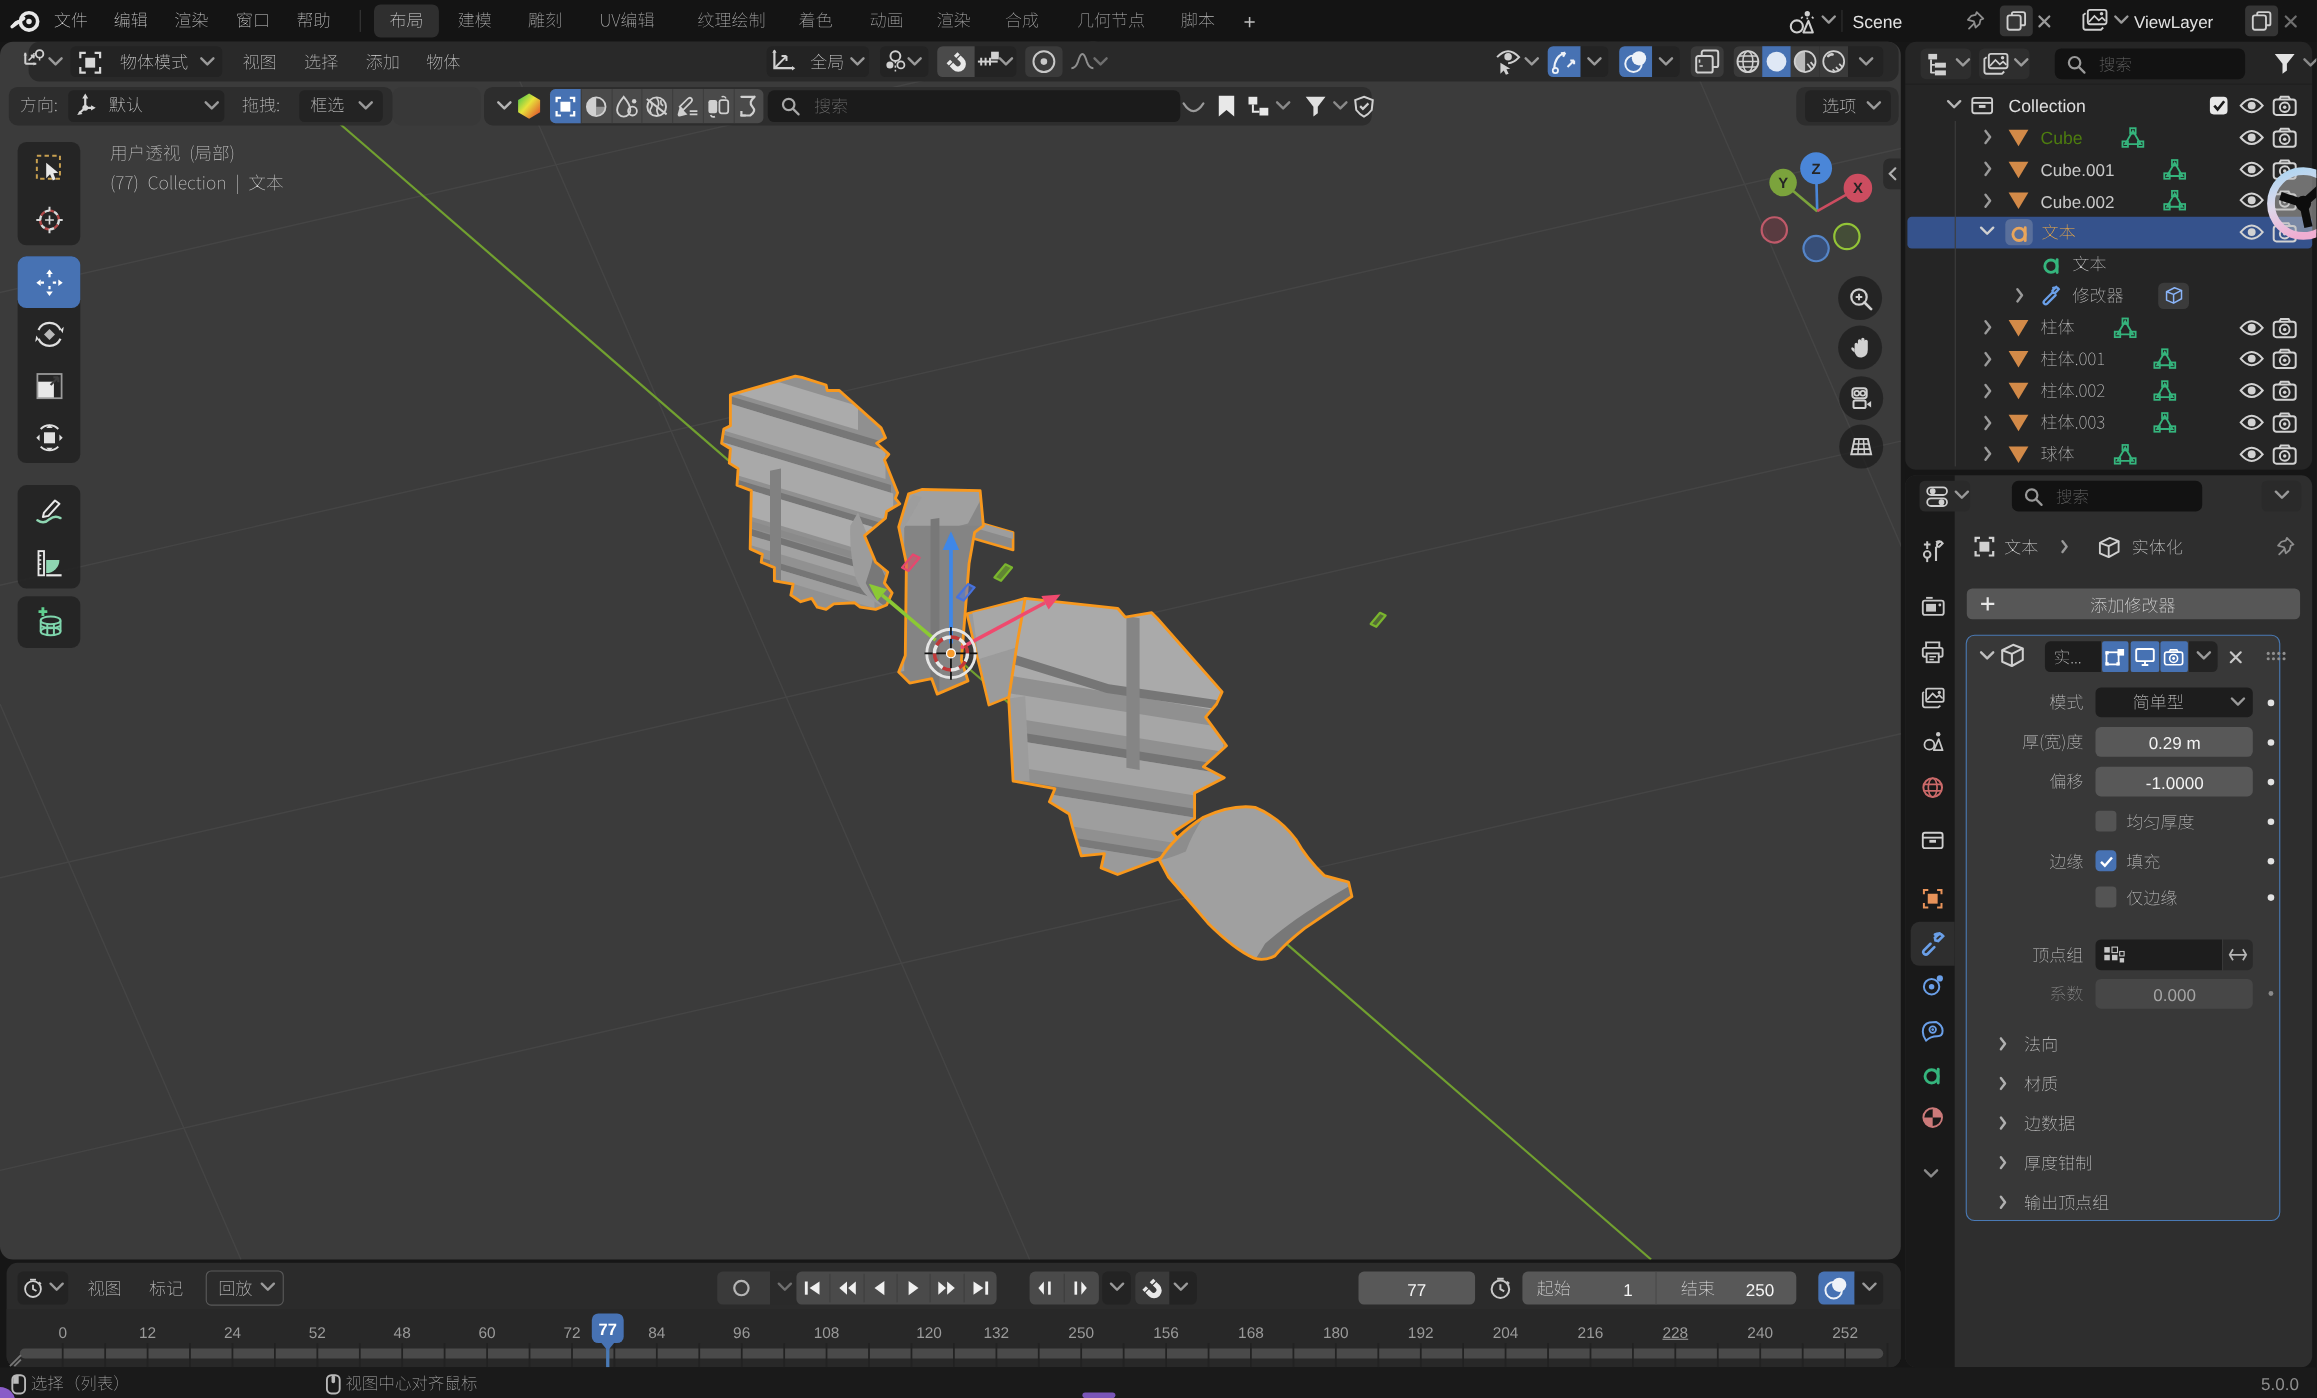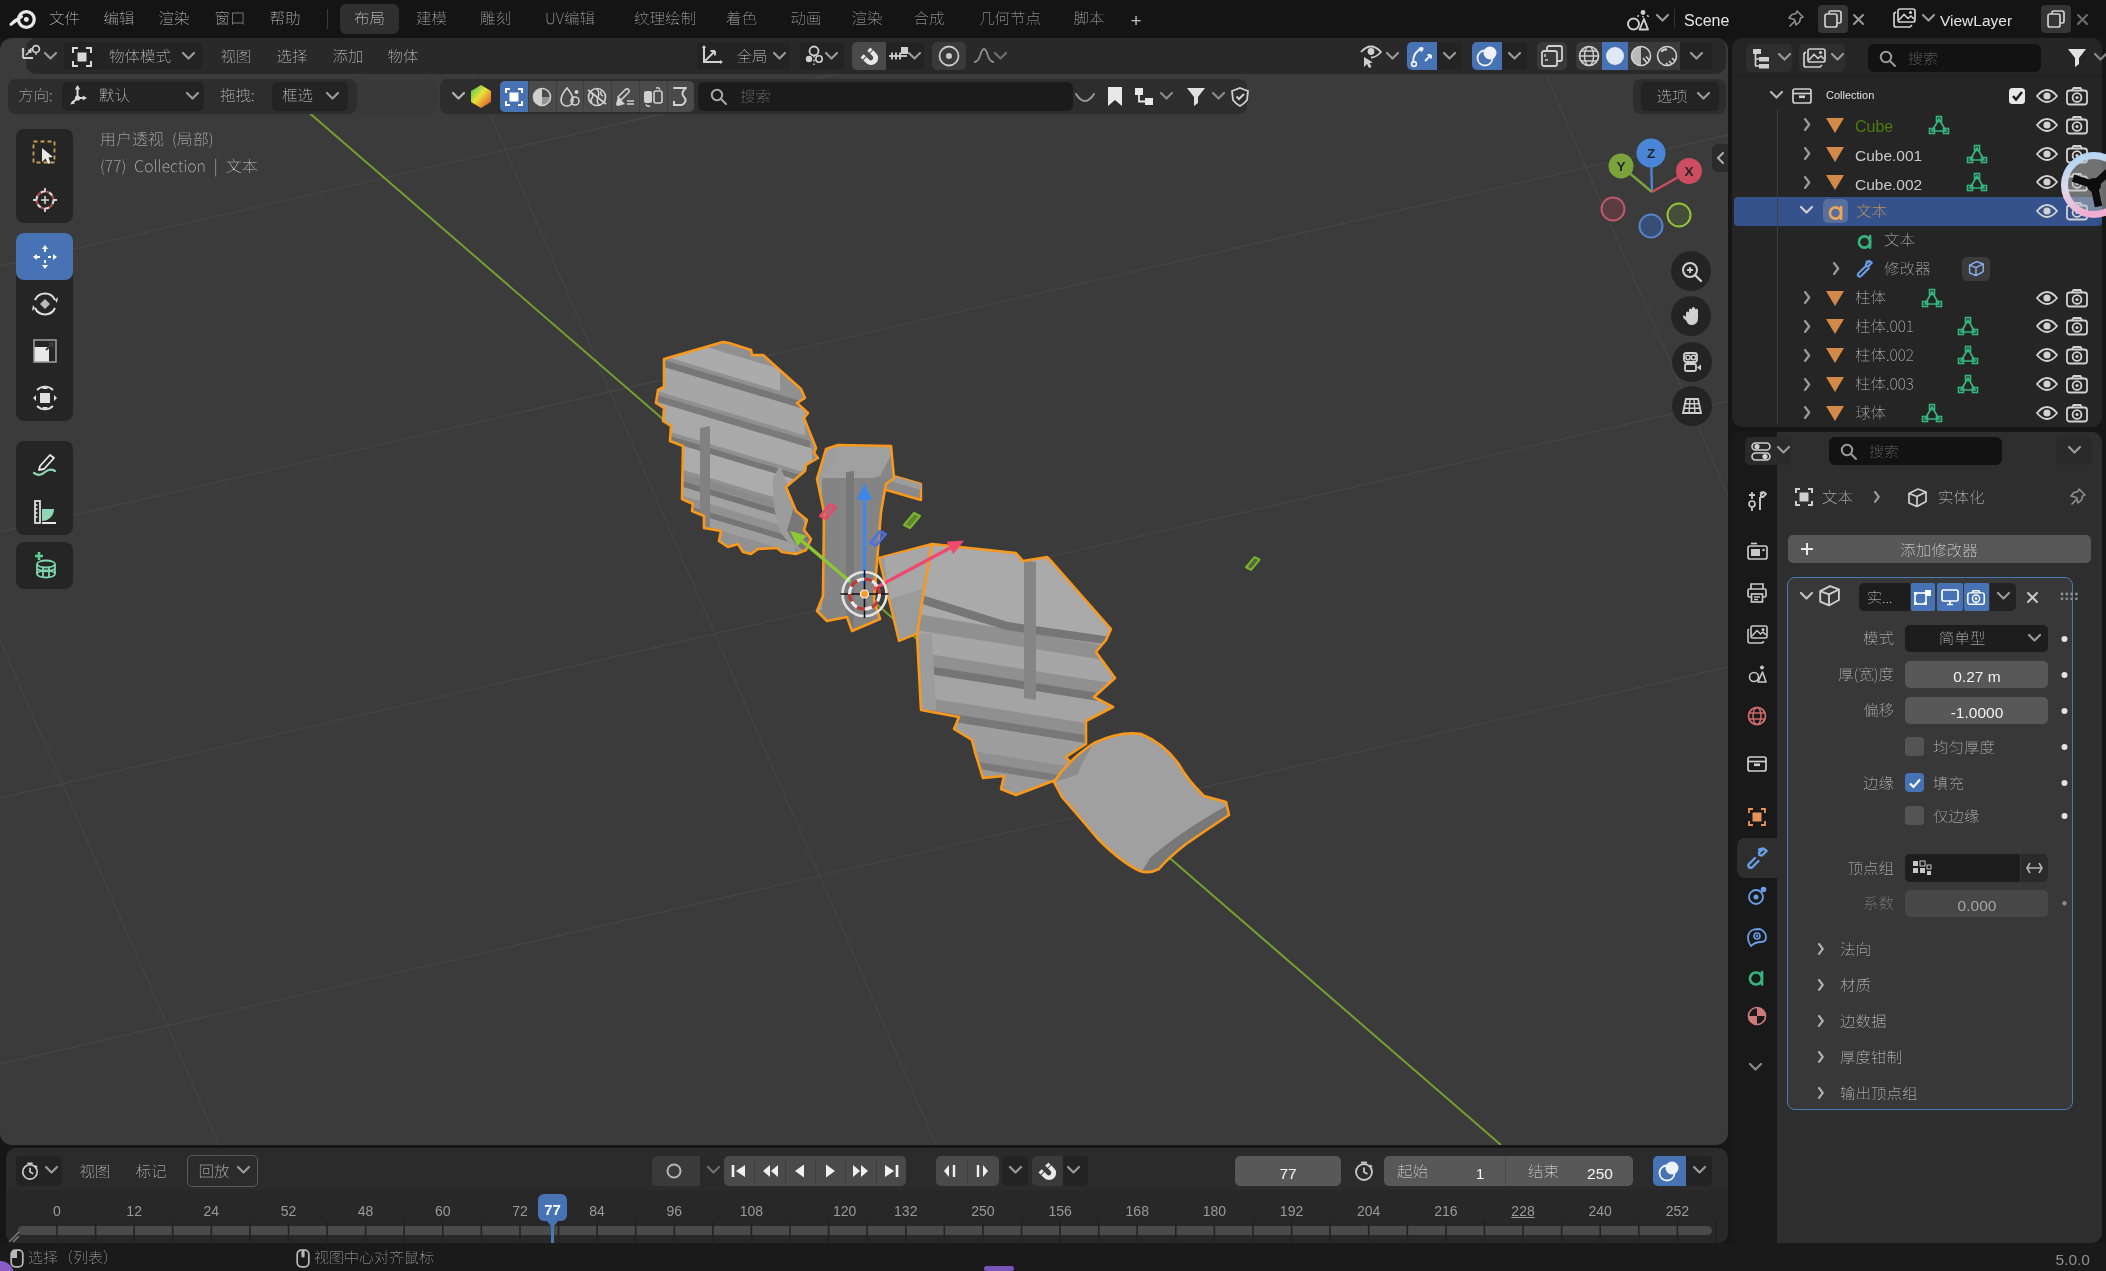--- a/index.html
+++ b/index.html
@@ -523,21 +523,21 @@
     <div class="abs" style="left:1734px;top:197px;width:368px;height:28.8px;background:#35528c;border-radius:4px;"></div>
     <div class="abs" style="left:1776.5px;top:110px;width:1px;height:314px;background:#3e3e3e;"></div>
     <svg class="ic" style="left:1769.5px;top:91px" width="13" height="10" viewBox="0 0 13 10">
       <path d="M1 1 L6.5 6.5 L12 1" fill="none" stroke="#b5b5b5" stroke-width="2.2" stroke-linecap="round" stroke-linejoin="round"></path>
     </svg>
     <svg class="ic" style="left:1792px;top:86px" width="20" height="20" viewBox="0 0 20 20">
       <rect x="1" y="3" width="18" height="14" rx="2" fill="none" stroke="#cfcfcf" stroke-width="1.7"></rect>
       <path d="M1 7.5 L19 7.5" stroke="#cfcfcf" stroke-width="1.7"></path>
       <rect x="7" y="9.5" width="6" height="2.6" fill="#cfcfcf"></rect>
     </svg>
-    <div class="lat" style="left:1826px;top:89.255px;font-size:11px;color:#e0e0e0;">Collection</div>
+    <div class="lat" style="left:1826px;top:89.255px;font-size:16px;color:#e0e0e0;">Collection</div>
     <div class="abs" style="left:2009px;top:88px;width:16px;height:16px;background:#e8e8e8;border-radius:3.5px;"></div>
     <svg class="ic" style="left:2011.5px;top:91px" width="11" height="10" viewBox="0 0 11 10">
       <path d="M1 5 L4 8.5 L10 1" fill="none" stroke="#1a1a1a" stroke-width="2.4"></path>
     </svg>
     <svg class="ic" style="left:2036px;top:87px" width="22" height="18" viewBox="0 0 22 18">
       <path d="M1 9 Q11 -3 21 9 Q11 21 1 9 Z" fill="none" stroke="#d2d2d2" stroke-width="1.8"></path>
       <circle cx="11" cy="9" r="3.6" fill="#d2d2d2"></circle>
     </svg>
     <svg class="ic" style="left:2066px;top:87px" width="22" height="19" viewBox="0 0 22 19">
       <rect x="1" y="3.5" width="20" height="14" rx="2.5" fill="none" stroke="#d2d2d2" stroke-width="1.8"></rect>
@@ -930,21 +930,21 @@
       <circle cx="16.4" cy="6.8" r="1.4" fill="#8f8f8f"></circle>
     </svg>
     <div class="abs" style="left:1905px;top:625px;width:143px;height:27px;background:#1d1d1d;border-radius:5px;"></div>
     <svg class="ic" style="left:2027.5px;top:633.5px" width="13" height="10" viewBox="0 0 13 10">
       <path d="M1 1 L6.5 6.5 L12 1" fill="none" stroke="#9a9a9a" stroke-width="2.2" stroke-linecap="round" stroke-linejoin="round"></path>
     </svg>
     <svg class="ic" style="left:2061px;top:635.5px" width="7" height="6" viewBox="0 0 7 6">
       <circle cx="3.5" cy="3" r="3" fill="#e2e2e2"></circle>
     </svg>
     <div class="abs" style="left:1905px;top:661px;width:143px;height:27px;background:#585858;border-radius:5px;"></div>
-    <div class="lat" style="left:1977px;top:667.755px;transform:translateX(-50%);font-size:15.5px;color:#f2f2f2;">0.27 m</div>
+    <div class="lat" style="left:1977px;top:667.755px;transform:translateX(-50%);font-size:15.5px;color:#f2f2f2;">0.29 m</div>
     <svg class="ic" style="left:2061px;top:671.5px" width="7" height="6" viewBox="0 0 7 6">
       <circle cx="3.5" cy="3" r="3" fill="#e2e2e2"></circle>
     </svg>
     <div class="abs" style="left:1905px;top:697px;width:143px;height:27px;background:#585858;border-radius:5px;"></div>
     <div class="lat" style="left:1977px;top:703.755px;transform:translateX(-50%);font-size:15.5px;color:#f2f2f2;">-1.0000</div>
     <svg class="ic" style="left:2061px;top:707.5px" width="7" height="6" viewBox="0 0 7 6">
       <circle cx="3.5" cy="3" r="3" fill="#e2e2e2"></circle>
     </svg>
     <div class="abs" style="left:1905px;top:737px;width:19px;height:19px;background:#545454;border-radius:3.5px;"></div>
     <svg class="ic" style="left:2061px;top:743.5px" width="7" height="6" viewBox="0 0 7 6">

